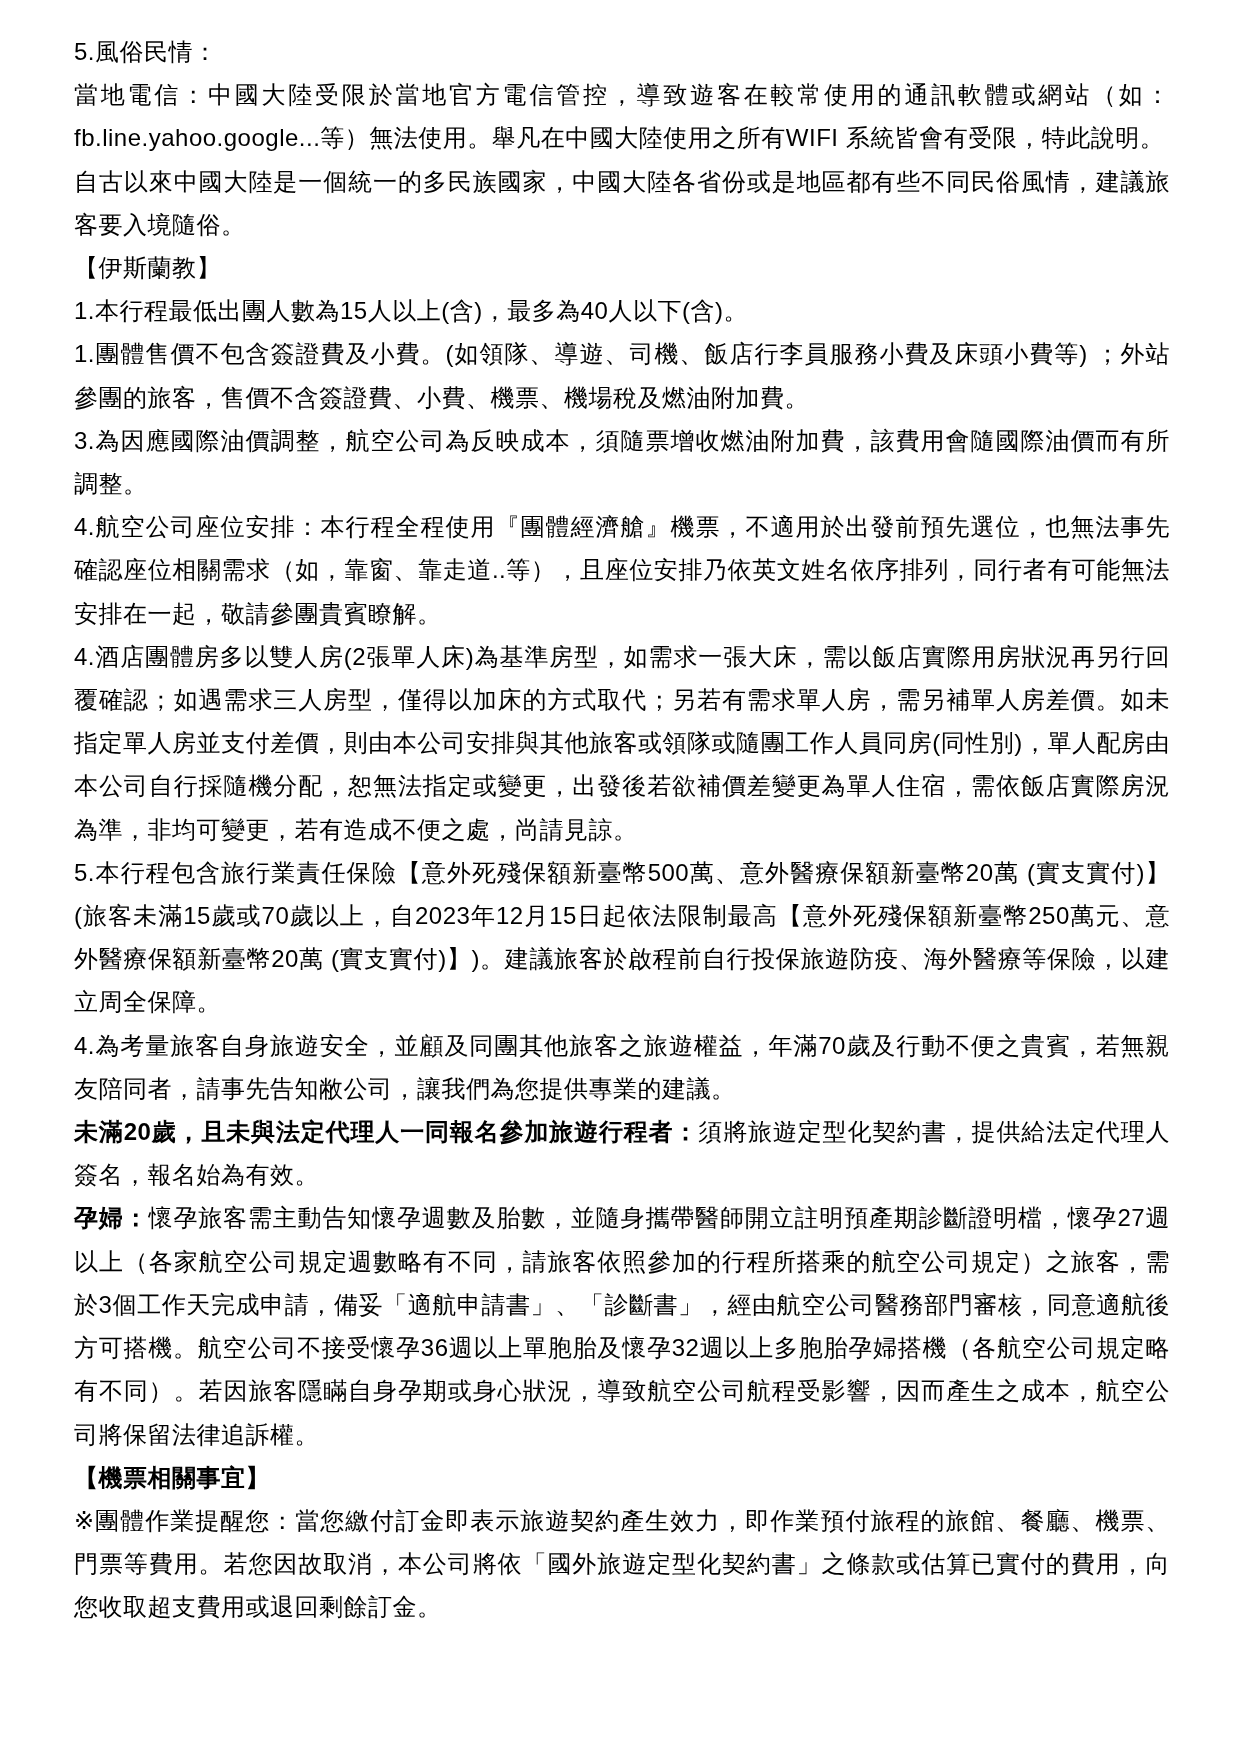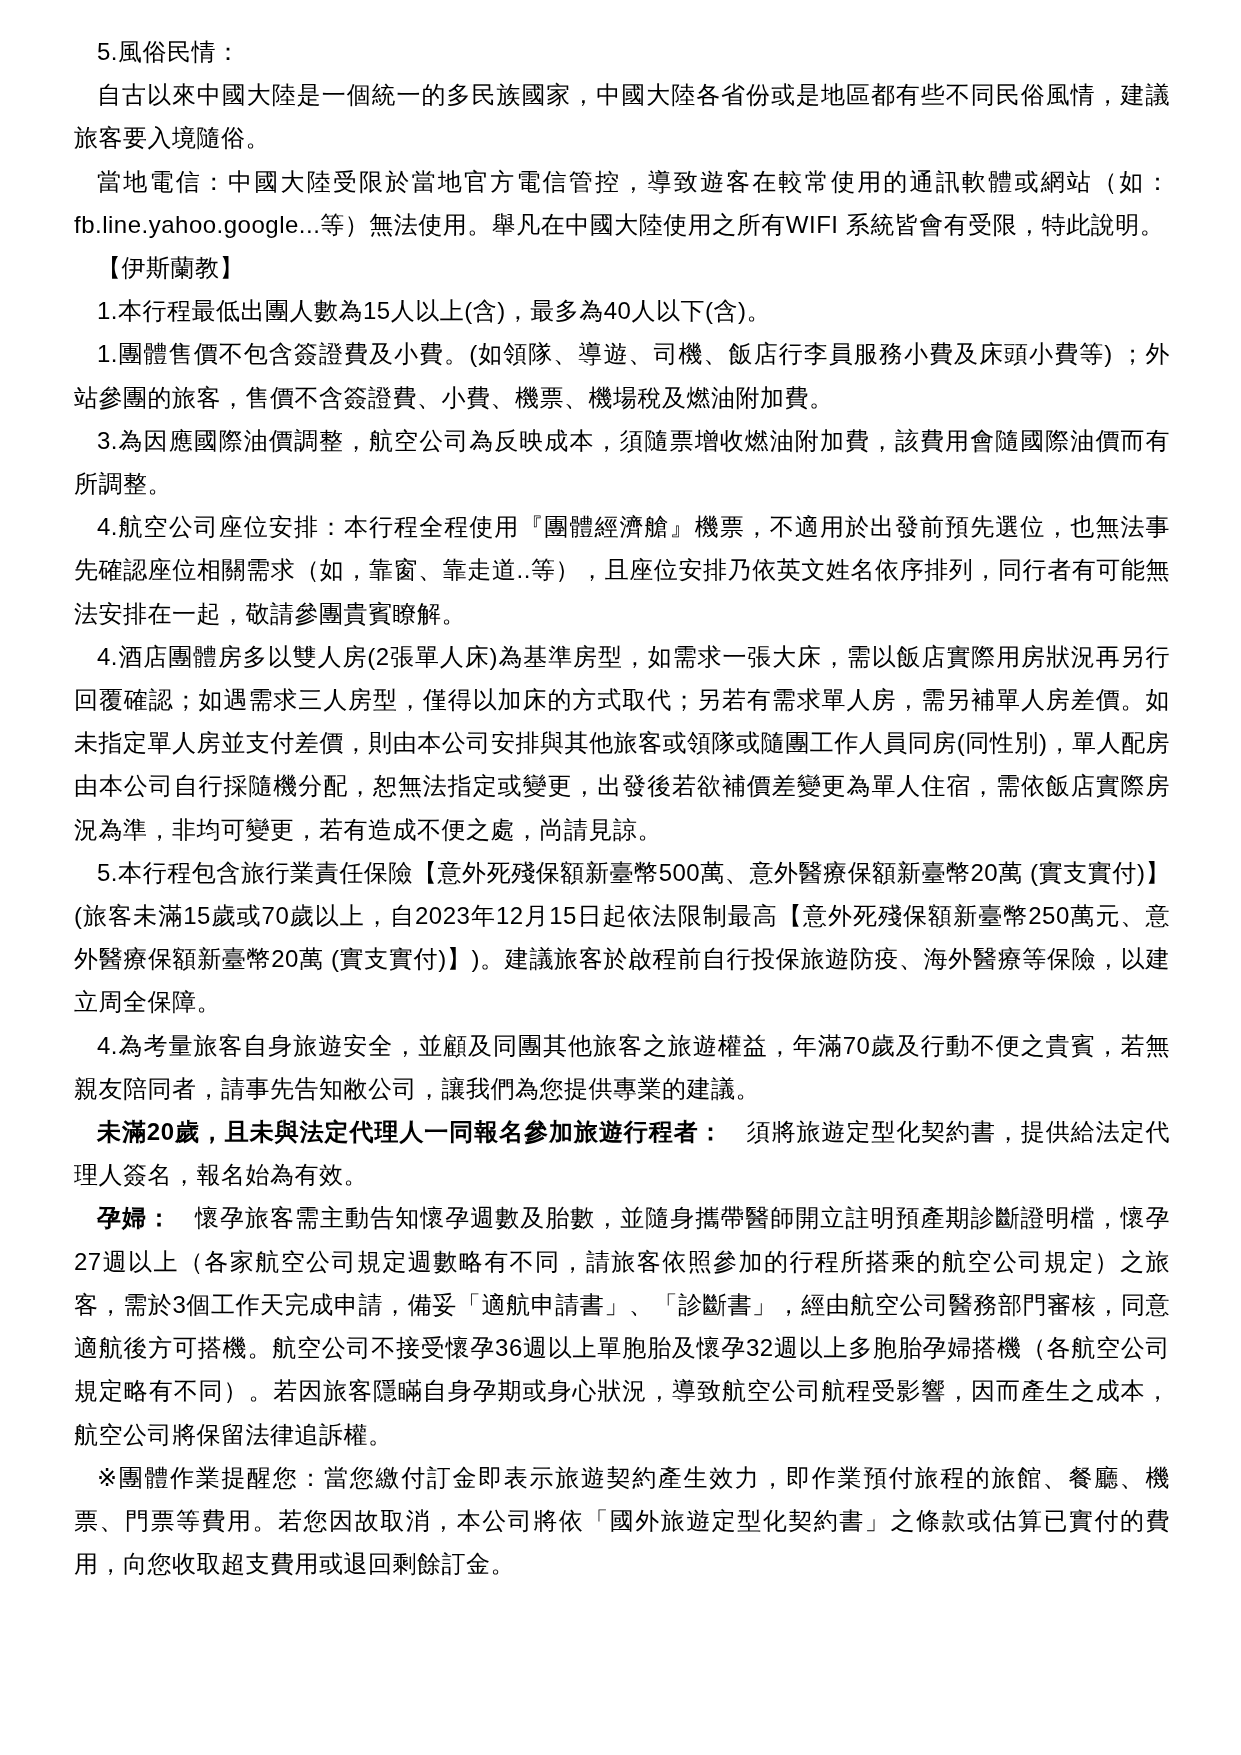--- a/index.html
+++ b/index.html
@@ -22,36 +22,37 @@
     margin: 0;
     padding: 0;
     font-family: "Liberation Sans", "DejaVu Sans", sans-serif;
     font-size: 24px;
     line-height: 43.2px;
     color: #000000;
     text-align: justify;
     letter-spacing: 0.5px;
     word-break: break-word;
   }
-  .seg { font-weight: normal; margin-left: 23px; }
+  .seg { font-weight: normal; }
   .seg.bold { font-weight: bold; }
 </style>
 </head>
 <body>
 
 <div class="page">
   <div id="doc-content" style="color: rgb(0, 0, 0);">
       <p class="para"><span class="seg">5.風俗民情：</span></p>
+      <p class="para"><span class="seg">當地電信：中國大陸受限於當地官方電信管控，導致遊客在較常使用的通訊軟體或網站（如：fb.line.yahoo.google...等）無法使用。舉凡在中國大陸使用之所有WIFI 系統皆會有受限，特此說明。</span></p>
       <p class="para"><span class="seg">自古以來中國大陸是一個統一的多民族國家，中國大陸各省份或是地區都有些不同民俗風情，建議旅客要入境隨俗。</span></p>
-      <p class="para"><span class="seg">當地電信：中國大陸受限於當地官方電信管控，導致遊客在較常使用的通訊軟體或網站（如：fb.line.yahoo.google...等）無法使用。舉凡在中國大陸使用之所有WIFI 系統皆會有受限，特此說明。</span></p>
       <p class="para"><span class="seg">【伊斯蘭教】</span></p>
       <p class="para"><span class="seg">1.本行程最低出團人數為15人以上(含)，最多為40人以下(含)。</span></p>
       <p class="para"><span class="seg">1.團體售價不包含簽證費及小費。(如領隊、導遊、司機、飯店行李員服務小費及床頭小費等) ；外站參團的旅客，售價不含簽證費、小費、機票、機場稅及燃油附加費。</span></p>
       <p class="para"><span class="seg">3.為因應國際油價調整，航空公司為反映成本，須隨票增收燃油附加費，該費用會隨國際油價而有所調整。</span></p>
       <p class="para"><span class="seg">4.航空公司座位安排：本行程全程使用『團體經濟艙』機票，不適用於出發前預先選位，也無法事先確認座位相關需求（如，靠窗、靠走道..等），且座位安排乃依英文姓名依序排列，同行者有可能無法安排在一起，敬請參團貴賓瞭解。</span></p>
       <p class="para"><span class="seg">4.酒店團體房多以雙人房(2張單人床)為基準房型，如需求一張大床，需以飯店實際用房狀況再另行回覆確認；如遇需求三人房型，僅得以加床的方式取代；另若有需求單人房，需另補單人房差價。如未指定單人房並支付差價，則由本公司安排與其他旅客或領隊或隨團工作人員同房(同性別)，單人配房由本公司自行採隨機分配，恕無法指定或變更，出發後若欲補價差變更為單人住宿，需依飯店實際房況為準，非均可變更，若有造成不便之處，尚請見諒。</span></p>
       <p class="para"><span class="seg">5.本行程包含旅行業責任保險【意外死殘保額新臺幣500萬、意外醫療保額新臺幣20萬 (實支實付)】(旅客未滿15歲或70歲以上，自2023年12月15日起依法限制最高【意外死殘保額新臺幣250萬元、意外醫療保額新臺幣20萬 (實支實付)】)。建議旅客於啟程前自行投保旅遊防疫、海外醫療等保險，以建立周全保障。</span></p>
       <p class="para"><span class="seg">4.為考量旅客自身旅遊安全，並顧及同團其他旅客之旅遊權益，年滿70歲及行動不便之貴賓，若無親友陪同者，請事先告知敝公司，讓我們為您提供專業的建議。</span></p>
       <p class="para"><span class="seg bold">未滿20歲，且未與法定代理人一同報名參加旅遊行程者：</span><span class="seg">須將旅遊定型化契約書，提供給法定代理人簽名，報名始為有效。</span></p>
       <p class="para"><span class="seg bold">孕婦：</span><span class="seg">懷孕旅客需主動告知懷孕週數及胎數，並隨身攜帶醫師開立註明預產期診斷證明檔，懷孕27週以上（各家航空公司規定週數略有不同，請旅客依照參加的行程所搭乘的航空公司規定）之旅客，需於3個工作天完成申請，備妥「適航申請書」、「診斷書」，經由航空公司醫務部門審核，同意適航後方可搭機。航空公司不接受懷孕36週以上單胞胎及懷孕32週以上多胞胎孕婦搭機（各航空公司規定略有不同）。若因旅客隱瞞自身孕期或身心狀況，導致航空公司航程受影響，因而產生之成本，航空公司將保留法律追訴權。</span></p>
+      <p class="para"><span class="seg bold">【機票相關事宜】</span></p>
       <p class="para"><span class="seg">※團體作業提醒您：當您繳付訂金即表示旅遊契約產生效力，即作業預付旅程的旅館、餐廳、機票、門票等費用。若您因故取消，本公司將依「國外旅遊定型化契約書」之條款或估算已實付的費用，向您收取超支費用或退回剩餘訂金。</span></p>
     </div>
 </div>
 
 </body></html>

